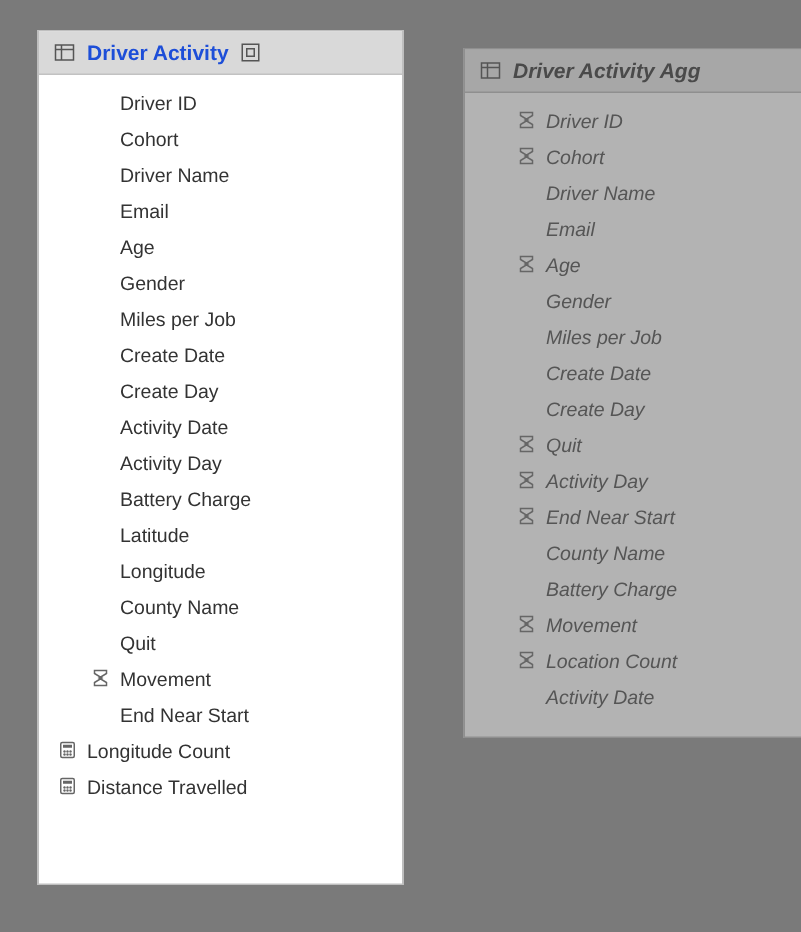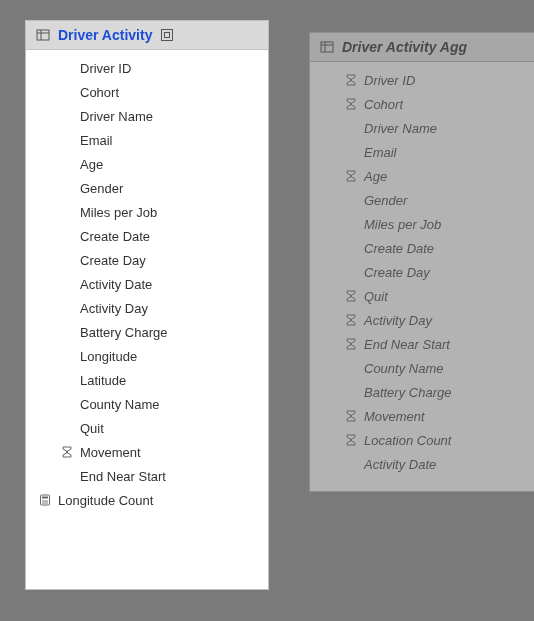--- a/index.html
+++ b/index.html
@@ -163,26 +163,26 @@
           <span class="field-label">Activity Day</span>
         </div>
         <div class="field-row">
           <span class="indent-spacer"></span>
           <span class="field-icon blank"></span>
           <span class="field-label">Battery Charge</span>
         </div>
         <div class="field-row">
           <span class="indent-spacer"></span>
           <span class="field-icon blank"></span>
+          <span class="field-label">Latitude</span>
+        </div>
+        <div class="field-row">
+          <span class="indent-spacer"></span>
+          <span class="field-icon blank"></span>
           <span class="field-label">Longitude</span>
-        </div>
-        <div class="field-row">
-          <span class="indent-spacer"></span>
-          <span class="field-icon blank"></span>
-          <span class="field-label">Latitude</span>
         </div>
         <div class="field-row">
           <span class="indent-spacer"></span>
           <span class="field-icon blank"></span>
           <span class="field-label">County Name</span>
         </div>
         <div class="field-row">
           <span class="indent-spacer"></span>
           <span class="field-icon blank"></span>
           <span class="field-label">Quit</span>
@@ -208,20 +208,35 @@
               <rect x="3" y="2.5" width="6" height="2" fill="#666"></rect>
               <circle cx="4" cy="7" r="0.8" fill="#666"></circle>
               <circle cx="6" cy="7" r="0.8" fill="#666"></circle>
               <circle cx="8" cy="7" r="0.8" fill="#666"></circle>
               <circle cx="4" cy="9" r="0.8" fill="#666"></circle>
               <circle cx="6" cy="9" r="0.8" fill="#666"></circle>
               <circle cx="8" cy="9" r="0.8" fill="#666"></circle>
             </svg>
           </span>
           <span class="field-label">Longitude Count</span>
+        </div>
+        <div class="field-row">
+          <span class="field-icon">
+            <svg width="12" height="12" viewBox="0 0 12 12">
+              <rect x="1.5" y="1" width="9" height="10" rx="1" fill="none" stroke="#666" stroke-width="1"></rect>
+              <rect x="3" y="2.5" width="6" height="2" fill="#666"></rect>
+              <circle cx="4" cy="7" r="0.8" fill="#666"></circle>
+              <circle cx="6" cy="7" r="0.8" fill="#666"></circle>
+              <circle cx="8" cy="7" r="0.8" fill="#666"></circle>
+              <circle cx="4" cy="9" r="0.8" fill="#666"></circle>
+              <circle cx="6" cy="9" r="0.8" fill="#666"></circle>
+              <circle cx="8" cy="9" r="0.8" fill="#666"></circle>
+            </svg>
+          </span>
+          <span class="field-label">Distance Travelled</span>
         </div>
       </div>
 </div>
 
 <div class="panel dim" style="left:309px; top:32px; width:230px; height:460px;font-style:italic;">
   <div class="panel-header">
     <span class="field-icon">
       <svg width="14" height="14" viewBox="0 0 14 14">
             <rect x="1" y="2" width="12" height="10" fill="none" stroke="#555" stroke-width="1"></rect>
             <line x1="1" y1="5" x2="13" y2="5" stroke="#555" stroke-width="1"></line>

